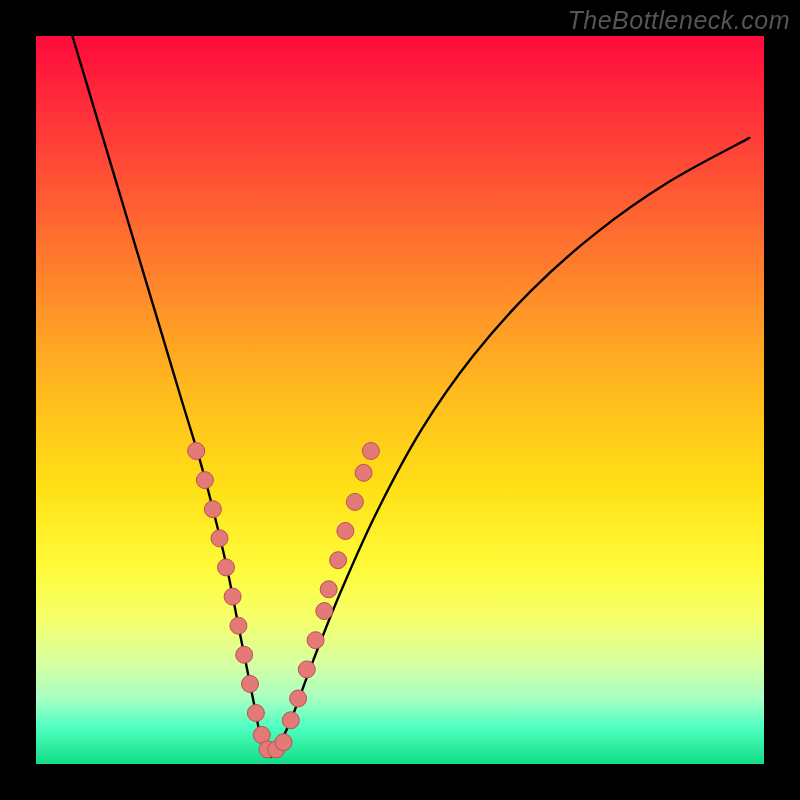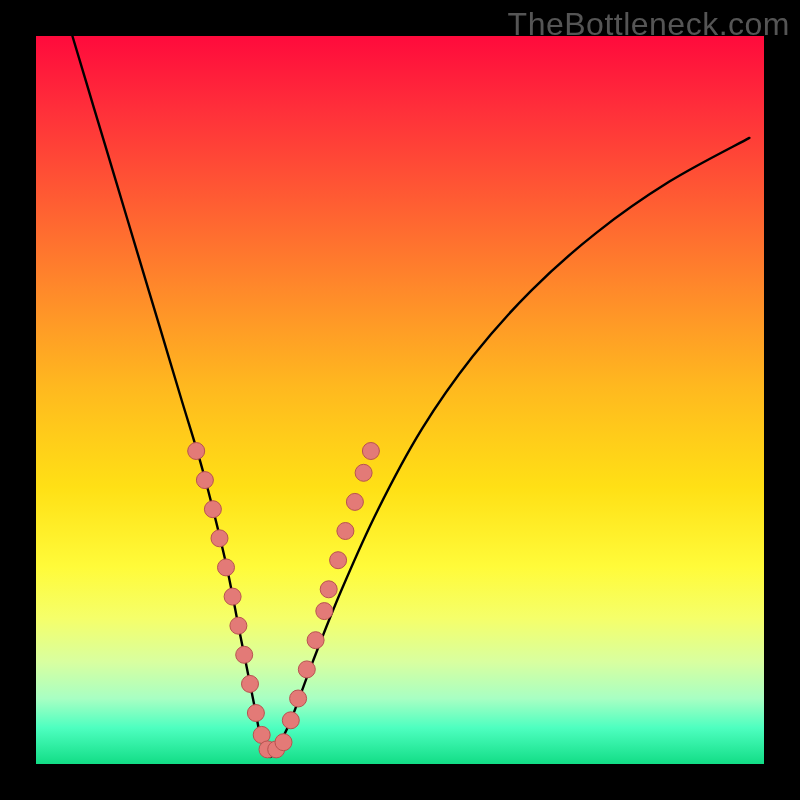--- a/index.html
+++ b/index.html
@@ -37,24 +37,25 @@
       #a8ffc3 91%,
       #4effc0 95%,
       #12dd86 100%
     );
   }
   .watermark {
     position: absolute;
     top: 6px;
     right: 10px;
     color: #555;
-    font-size: 32px;
+    font-size: 25px;
     font-weight: 500;
     letter-spacing: 0.5px;
     user-select: none;
+    font-style: italic;
   }
   svg.curves {
     position: absolute;
     left: 0;
     top: 0;
     width: 728px;
     height: 728px;
     overflow: visible;
   }
 </style>

